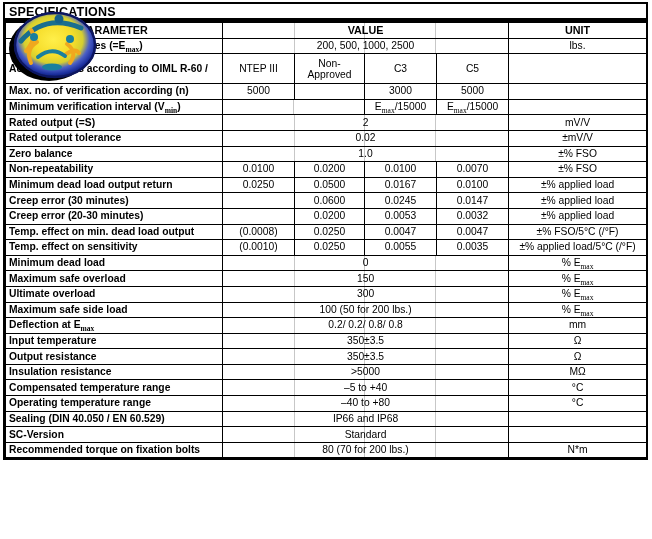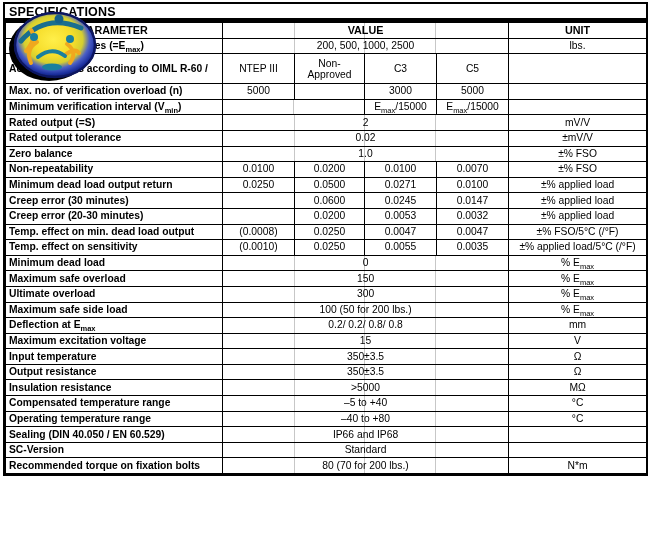--- a/index.html
+++ b/index.html
@@ -9,21 +9,21 @@
   .title-band{height:13px;padding:1px 0 0 4px;font-size:12.5px;font-weight:bold;letter-spacing:0.2px;}
   .title-bar{height:4px;background:#000;}
   table{border-collapse:collapse;width:100%;table-layout:fixed;}
   td{border:1px solid #000;height:14.6px;padding:0 2px;font-size:10.3px;line-height:12px;
      overflow:hidden;white-space:nowrap;vertical-align:middle;}
   td.p{font-weight:bold;text-align:left;padding-left:3px;}
   td.c{text-align:center;}
   tr.hdr td{font-weight:bold;font-size:10.8px;text-align:center;}
   tr.tall td{height:29px;}
   td.wrap{white-space:pre-line;line-height:11px;margin-left:20px;}
-  sub{font-size:7.5px;line-height:0;}
+  sub{font-size:7.5px;line-height:0;font-family:Liberation Serif, serif;}
   
   td.g4{background-image:linear-gradient(#c7c7c7,#c7c7c7),linear-gradient(#c7c7c7,#c7c7c7),linear-gradient(#c7c7c7,#c7c7c7);
         background-size:1px 100%,1px 100%,1px 100%;
         background-position:25% 0,49.6% 0,74.6% 0;background-repeat:no-repeat;}
   td.g2{background-image:linear-gradient(#c7c7c7,#c7c7c7);
         background-size:1px 100%;background-position:50.3% 0;background-repeat:no-repeat;}
   .logo{position:absolute;left:7px;top:11px;width:93px;height:71px;z-index:5;}
 </style>
 </head>
 <body>
@@ -55,21 +55,21 @@
       <tr class="tall">
         <td class="p">Accuracy class according to OIML R-60 /</td>
         <td class="c">NTEP III</td>
         <td class="c wrap">Non-
 Approved</td>
         <td class="c">C3</td>
         <td class="c">C5</td>
         <td class="c"></td>
       </tr>
       <tr>
-        <td class="p">Max. no. of verification overload (n)</td>
+        <td class="p">Max. no. of verification according (n)</td>
         <td class="c">5000</td>
         <td class="c"></td>
         <td class="c">3000</td>
         <td class="c">5000</td>
         <td class="c"></td>
       </tr>
       <tr>
         <td class="p">Minimum verification interval (V<sub>min</sub>)</td>
         <td colspan="2" class="c g2"></td>
         <td class="c">E<sub>max</sub>/15000</td>
@@ -96,21 +96,21 @@
         <td class="c">0.0100</td>
         <td class="c">0.0200</td>
         <td class="c">0.0100</td>
         <td class="c">0.0070</td>
         <td class="c">±% FSO</td>
       </tr>
       <tr>
         <td class="p">Minimum dead load output return</td>
         <td class="c">0.0250</td>
         <td class="c">0.0500</td>
-        <td class="c">0.0271</td>
+        <td class="c">0.0167</td>
         <td class="c">0.0100</td>
         <td class="c">±% applied load</td>
       </tr>
       <tr>
         <td class="p">Creep error (30 minutes)</td>
         <td class="c"></td>
         <td class="c">0.0600</td>
         <td class="c">0.0245</td>
         <td class="c">0.0147</td>
         <td class="c">±% applied load</td>
@@ -156,25 +156,20 @@
       </tr>
       <tr>
         <td class="p">Maximum safe side load</td>
         <td colspan="4" class="c g4">100 (50 for 200 lbs.)</td>
         <td class="c">% E<sub>max</sub></td>
       </tr>
       <tr>
         <td class="p">Deflection at E<sub>max</sub></td>
         <td colspan="4" class="c g4">0.2/ 0.2/ 0.8/ 0.8</td>
         <td class="c">mm</td>
-      </tr>
-      <tr>
-        <td class="p">Maximum excitation voltage</td>
-        <td colspan="4" class="c g4">15</td>
-        <td class="c">V</td>
       </tr>
       <tr>
         <td class="p">Input temperature</td>
         <td colspan="4" class="c g4">350±3.5</td>
         <td class="c">Ω</td>
       </tr>
       <tr>
         <td class="p">Output resistance</td>
         <td colspan="4" class="c g4">350±3.5</td>
         <td class="c">Ω</td>

